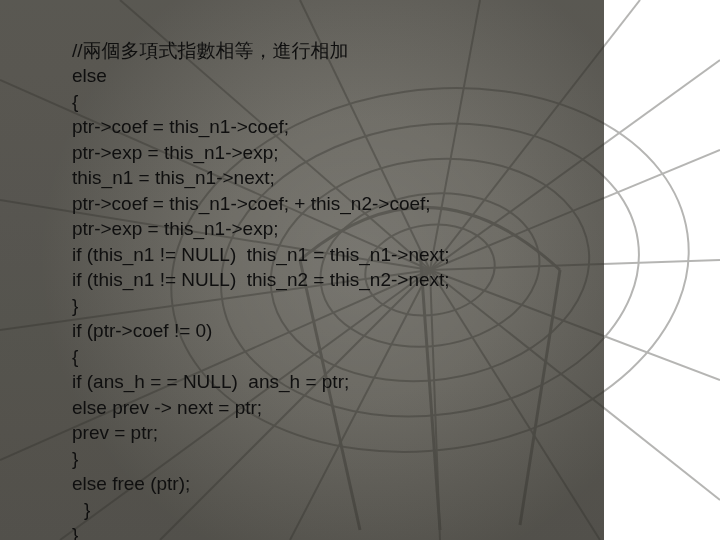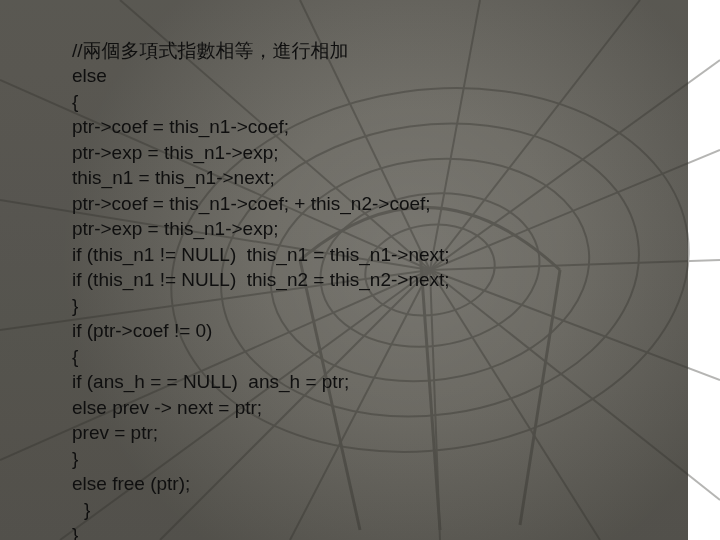--- a/index.html
+++ b/index.html
@@ -5,21 +5,21 @@
   html, body {
     margin: 0;
     padding: 0;
     width: 720px;
     height: 540px;
     overflow: hidden;
     font-family: Verdana, Geneva, sans-serif;
   }
   .slide {
     position: relative;
-    width: 688px;
+    width: 604px;
     height: 540px;
     background:
       radial-gradient(circle at 60% 48%, rgba(255,255,255,0.10) 0%, rgba(255,255,255,0.04) 30%, rgba(0,0,0,0.18) 70%),
       linear-gradient(180deg, #6d6b64 0%, #6a6861 40%, #64625b 100%);
   }
   .bgsvg {
     position: absolute;
     inset: 0;
     opacity: 0.35;
     pointer-events: none;

